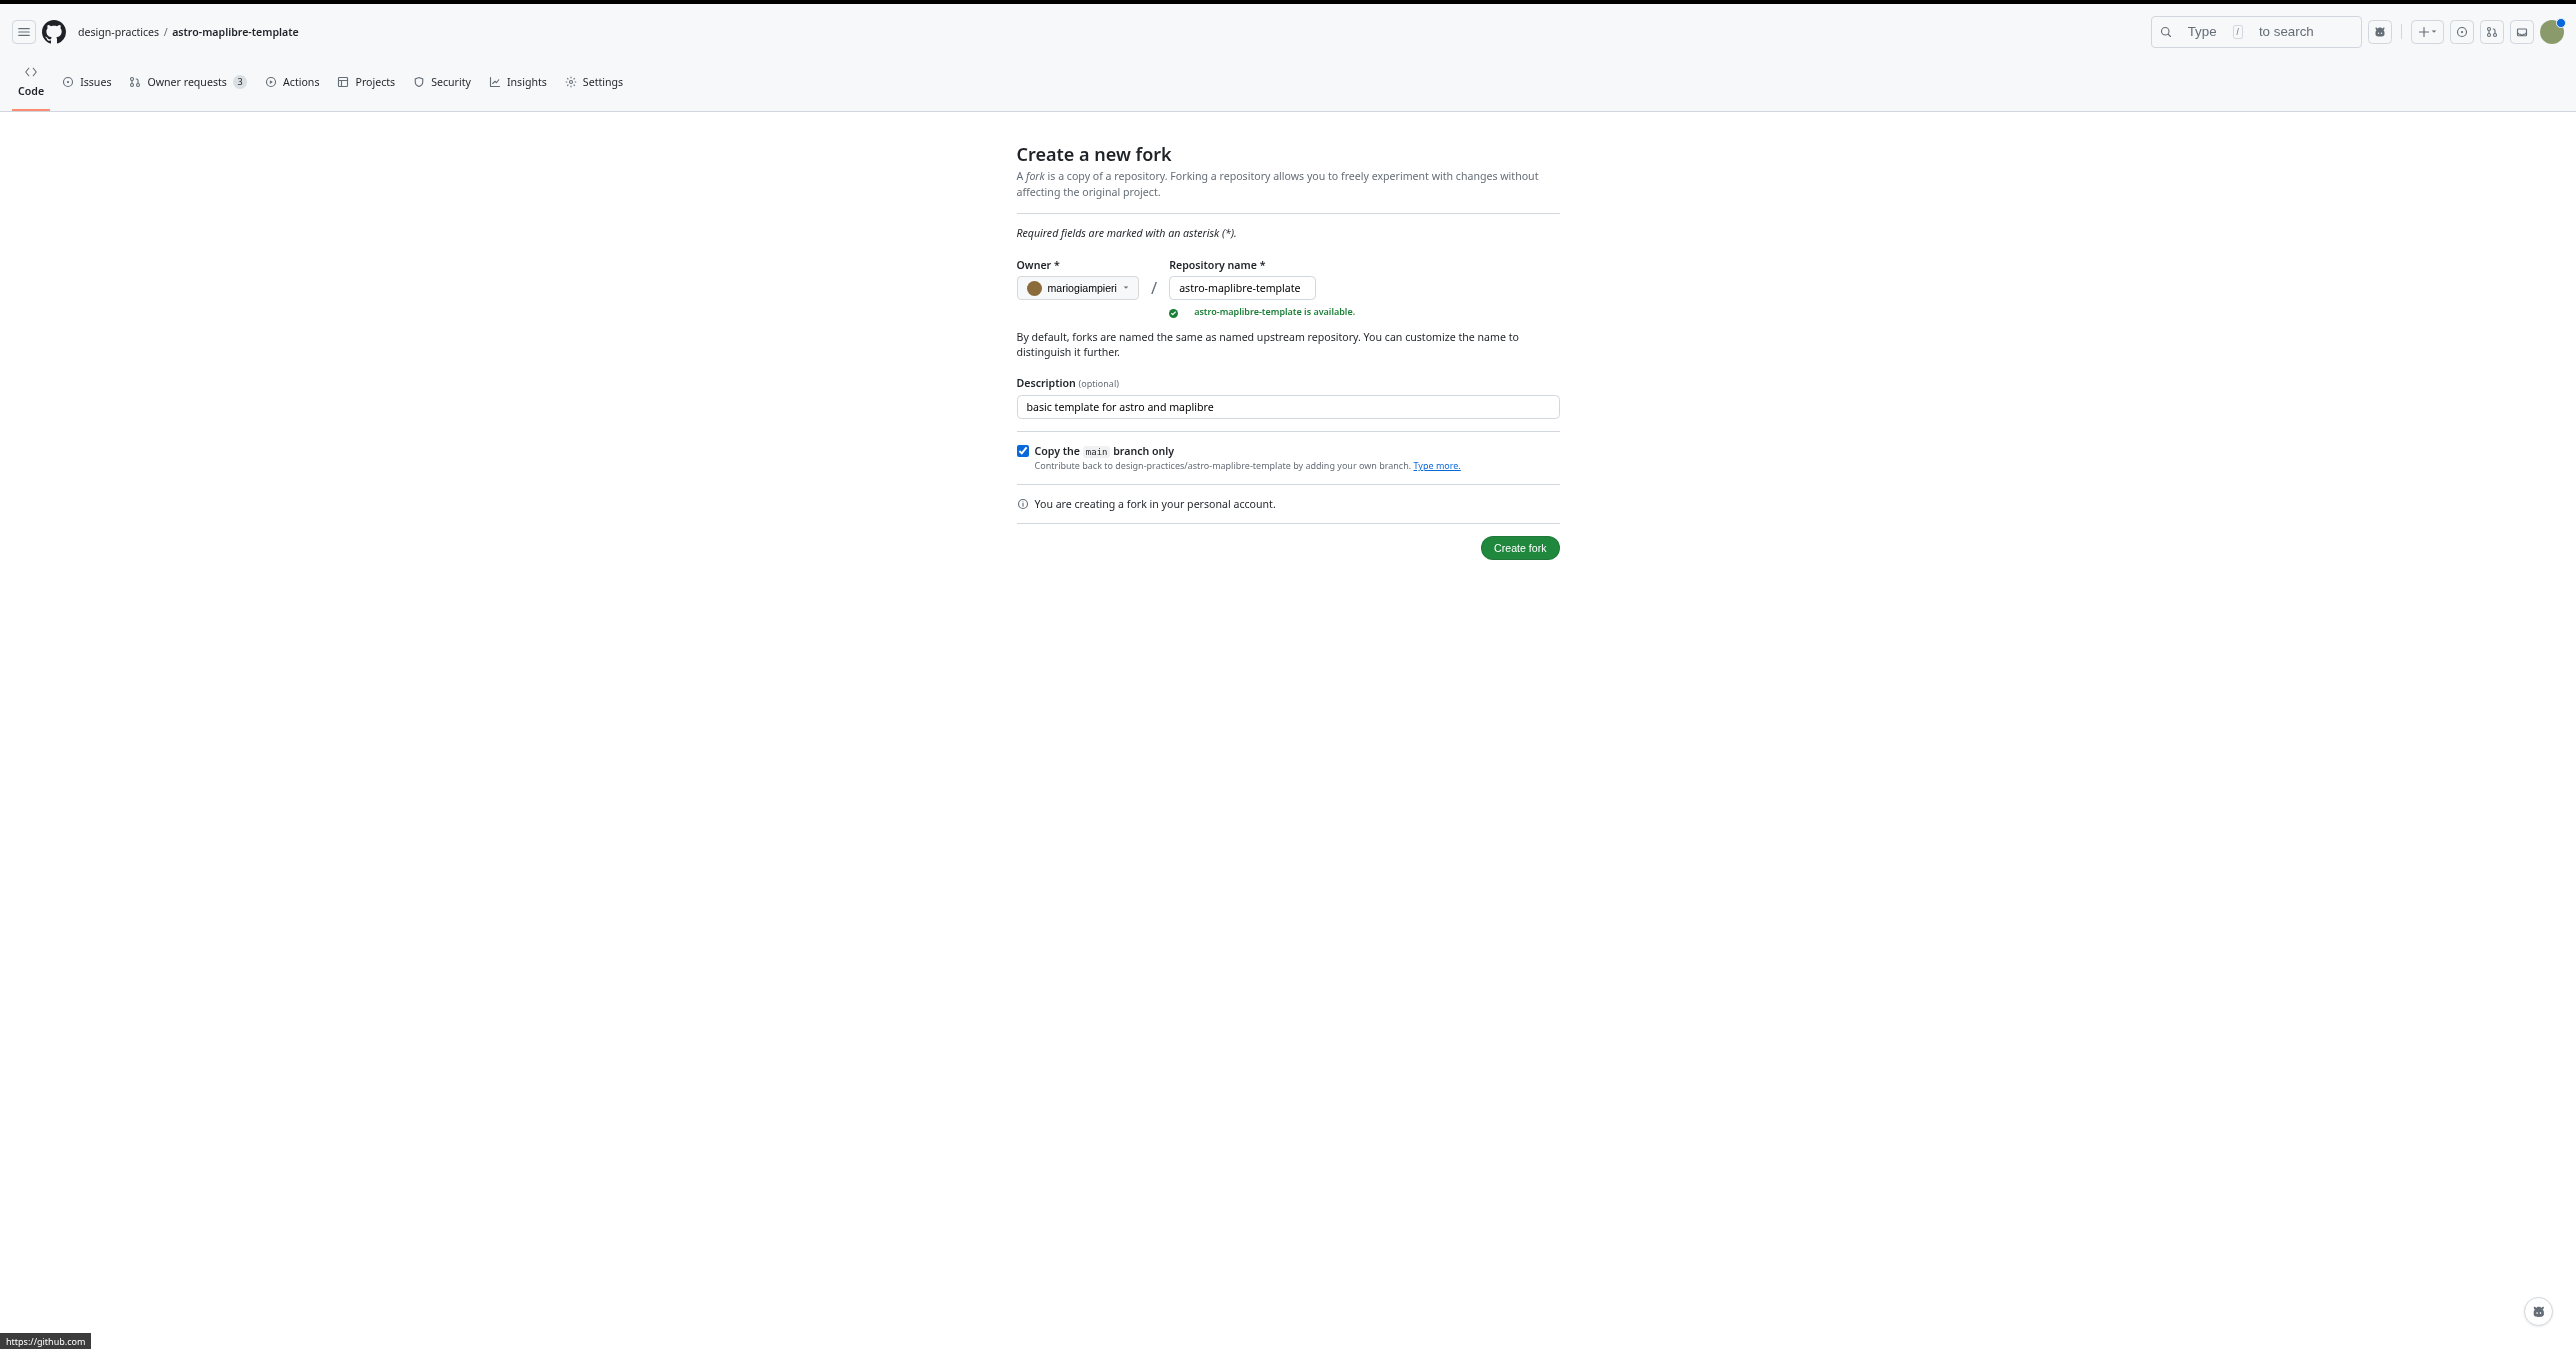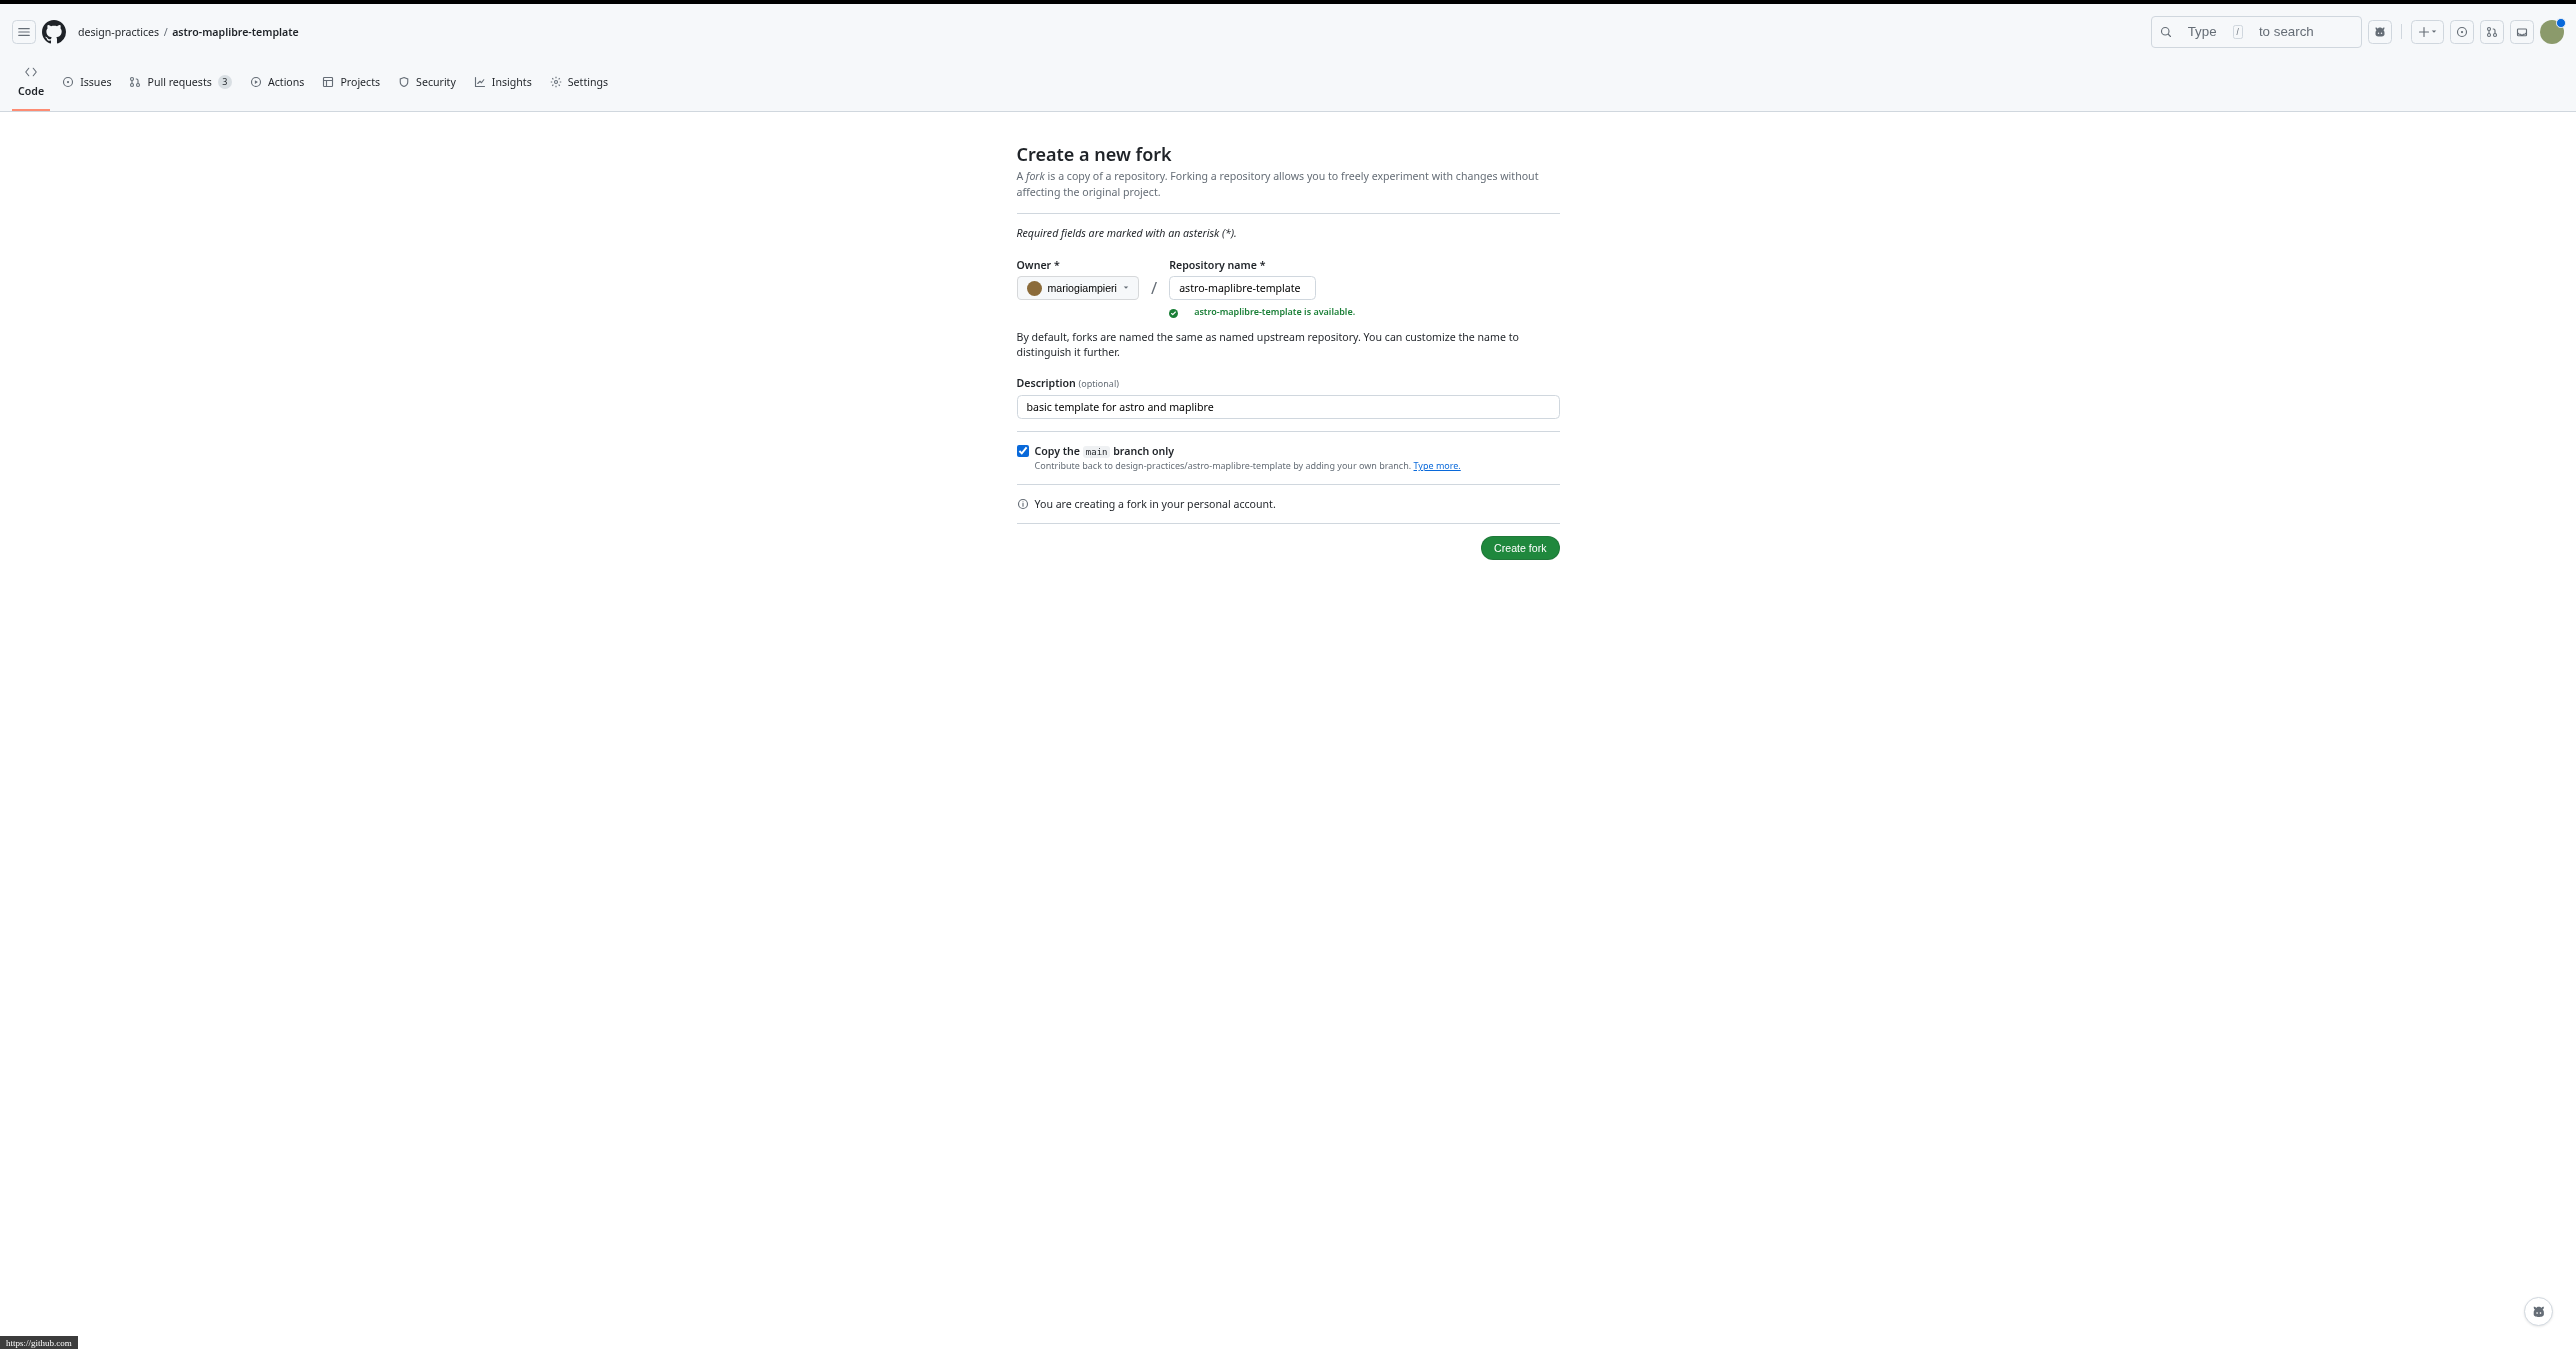--- a/index.html
+++ b/index.html
@@ -301,21 +301,20 @@
       height: 24px;
     }
     .status-bar {
       position: fixed;
       bottom: 0;
       left: 0;
       background: #3c3c3c;
       color: #ffffff;
       font-size: 9px;
       padding: 1.5px 6px;
-      font-family: Liberation Serif, serif;
     }
     .floating-btn {
       position: fixed;
       bottom: 22.6px;
       right: 22.6px;
       width: 29px;
       height: 29px;
       border-radius: 50%;
       border: 0.8px solid #d0d7de;
       background: #ffffff;
@@ -409,21 +408,21 @@
         </svg>
       <span>Issues</span>
     </div>
     <div class="nav-tab">
       <svg width="12" height="12" viewBox="0 0 16 16" fill="none" stroke="#656d76" stroke-width="1.5">
           <circle cx="4" cy="4" r="2"></circle>
           <circle cx="4" cy="12" r="2"></circle>
           <circle cx="12" cy="12" r="2"></circle>
           <path d="M4 6v4M9 4h1a2 2 0 012 2v4"></path>
         </svg>
-      <span>Pull requests</span>
+      <span>Owner requests</span>
       <span class="counter">3</span>
     </div>
     <div class="nav-tab">
       <svg width="12" height="12" viewBox="0 0 16 16" fill="none" stroke="#656d76" stroke-width="1.5">
           <circle cx="8" cy="8" r="6"></circle>
           <path d="M6.5 5.5l4 2.5-4 2.5z" fill="#656d76" stroke="none"></path>
         </svg>
       <span>Actions</span>
     </div>
     <div class="nav-tab">

